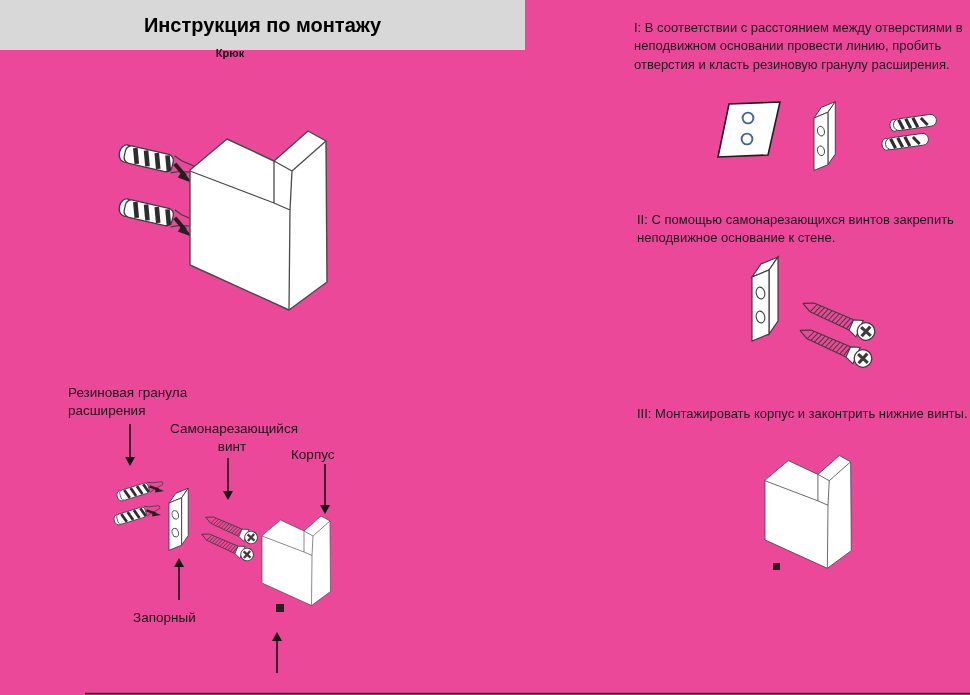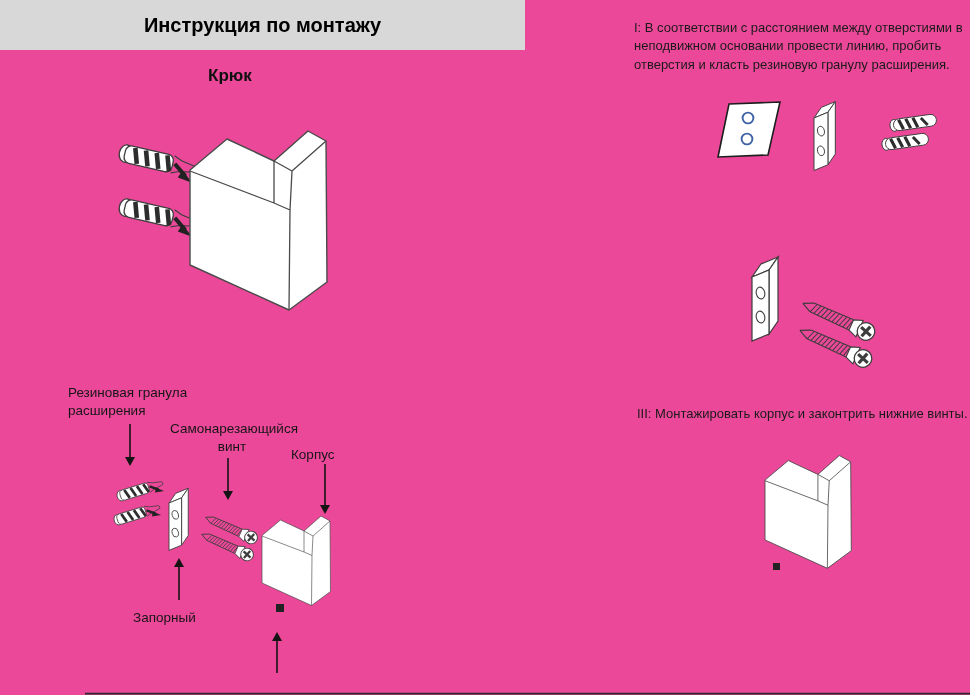--- a/index.html
+++ b/index.html
@@ -6,22 +6,22 @@
   .page{
     position:relative;width:970px;height:695px;background:#ec4899;
     font-family:"Liberation Sans", sans-serif;overflow:hidden;
   }
   .header-bar{
     position:absolute;left:0;top:0;width:525px;height:50px;background:#d8d8d8;
     display:flex;align-items:center;justify-content:center;
   }
   .title{font-size:20px;font-weight:bold;color:#000;}
   .subtitle{
-    position:absolute;left:178px;top:66px;width:104px;text-align:center;
-    font-size:17px;font-weight:bold;color:#101010;
+    position:absolute;left:178px;top:47px;width:104px;text-align:center;
+    font-size:11px;font-weight:bold;color:#101010;
   }
   .art{position:absolute;left:0;top:0;}
   .step{
     position:absolute;font-size:13px;line-height:1.42;color:#1a1a1a;
     white-space:pre-line;
   }
   #step1{left:634px;top:19px;width:340px;}
   #step2{left:637px;top:211px;width:334px;}
   #step3{left:637px;top:405px;width:336px;}
   .label{
@@ -143,20 +143,22 @@
       <use href="#sym-hook" transform="translate(765,453) scale(0.63)"></use>
       <rect x="773" y="563" width="7" height="7" fill="#222"></rect>
     </g>
 
     <line x1="85" y1="693.6" x2="970" y2="693.6" stroke="#2a2a2a" stroke-width="1.6"></line>
   </svg>
 
   <div class="step" id="step1">I: В соответствии с расстоянием между отверстиями в
 неподвижном основании провести линию, пробить
 отверстия и класть резиновую гранулу расширения.</div>
+  <div class="step" id="step2">II: С помощью самонарезающихся винтов закрепить
+неподвижное основание к стене.</div>
   <div class="step" id="step3">III: Монтажировать корпус и законтрить нижние винты.</div>
 
   <div class="label" id="label-screw">Самонарезающийся
 винт</div>
   <div class="label" id="label-plug">Резиновая гранула
 расширения</div>
   <div class="label" id="label-body">Корпус</div>
   <div class="label" id="label-base">Запорный</div>
   <div class="label" id="label-lock">Запорный винт</div>
 

